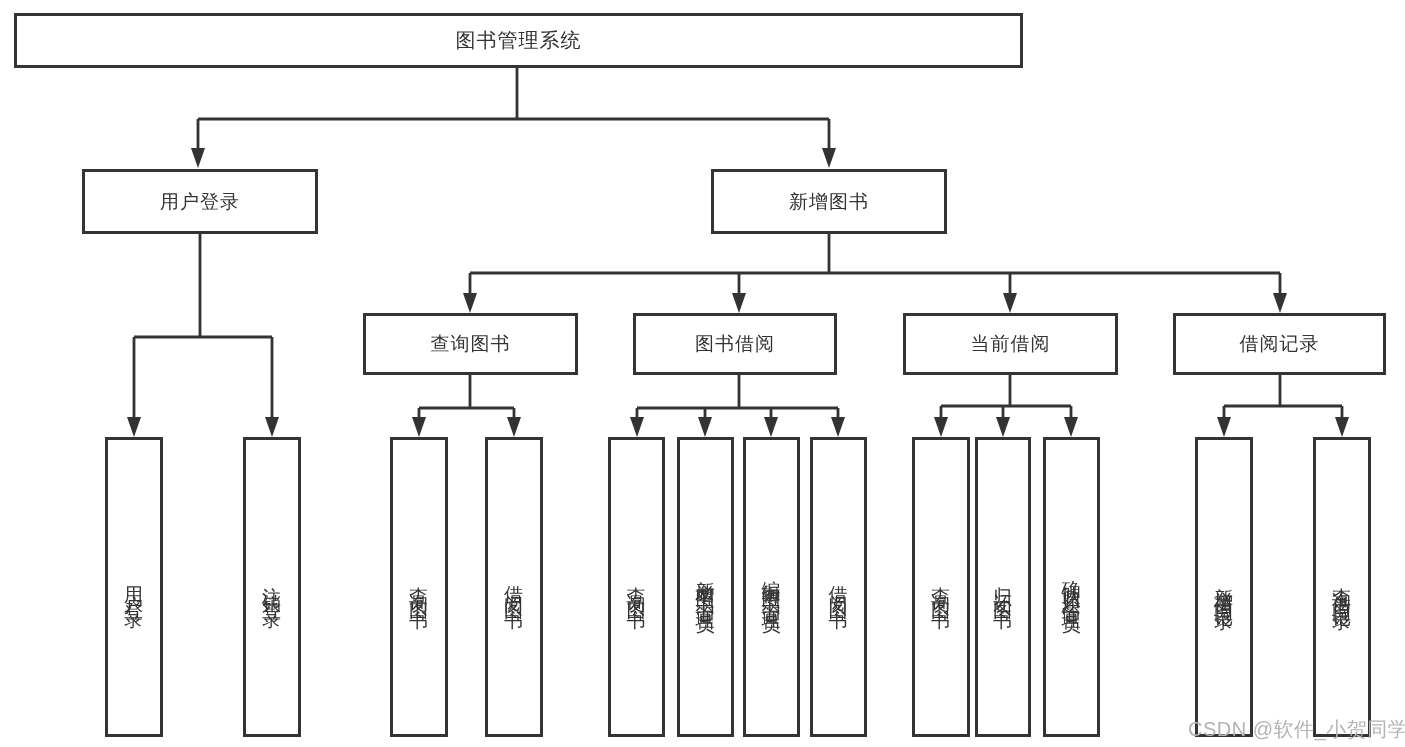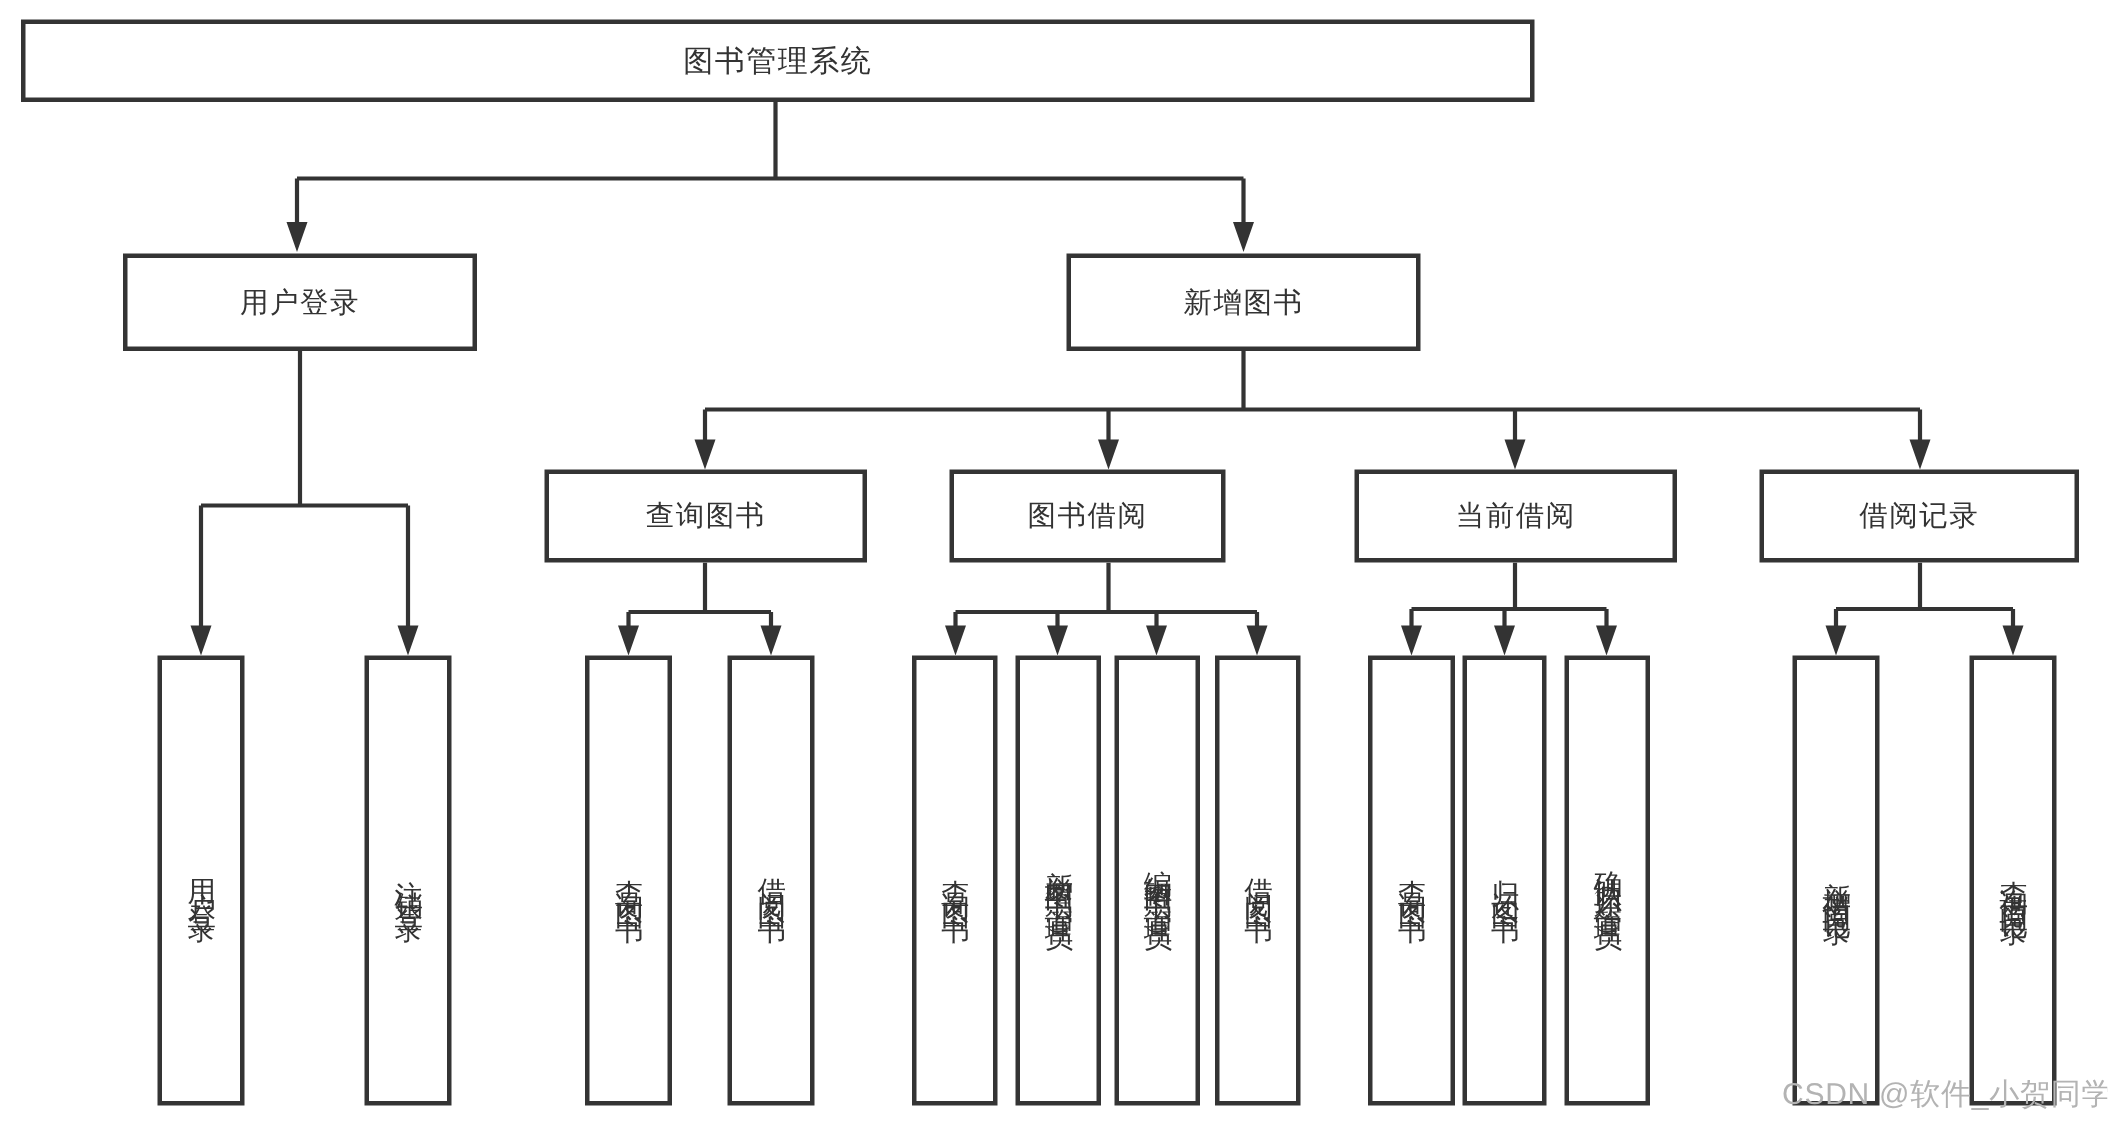--- a/index.html
+++ b/index.html
@@ -103,21 +103,21 @@
       <path class="c-arrow" d="M1217 417h14l-7 20zM1335 417h14l-7 20z"></path>
     </g>
   </svg>
 
   <div class="hbox root-box" style="left:14px; top:13px; width:1009px; height:55px;">图书管理系统</div>
 
   <div class="hbox" style="left:82px; top:169px; width:236px; height:65px;">用户登录</div>
   <div class="hbox" style="left:711px; top:169px; width:236px; height:65px;">新增图书</div>
 
   <div class="hbox" style="left:363px; top:313px; width:215px; height:62px;">查询图书</div>
-  <div class="hbox" style="left:633px; top:313px; width:184px; height:62px;">图书借阅</div>
+  <div class="hbox" style="left:633px; top:313px; width:204px; height:62px;">图书借阅</div>
   <div class="hbox" style="left:1173px; top:313px; width:213px; height:62px;">借阅记录</div>
   <div class="hbox" style="left:903px; top:313px; width:215px; height:62px;">当前借阅</div>
 
   <div class="leaf" style="left:105px;">用户登录</div>
   <div class="leaf" style="left:243px;">注销登录</div>
 
   <div class="leaf" style="left:390px;">查询图书</div>
   <div class="leaf" style="left:485px;">借阅图书</div>
 
   <div class="leaf" style="left:608px; width:57px;">查询图书</div>

